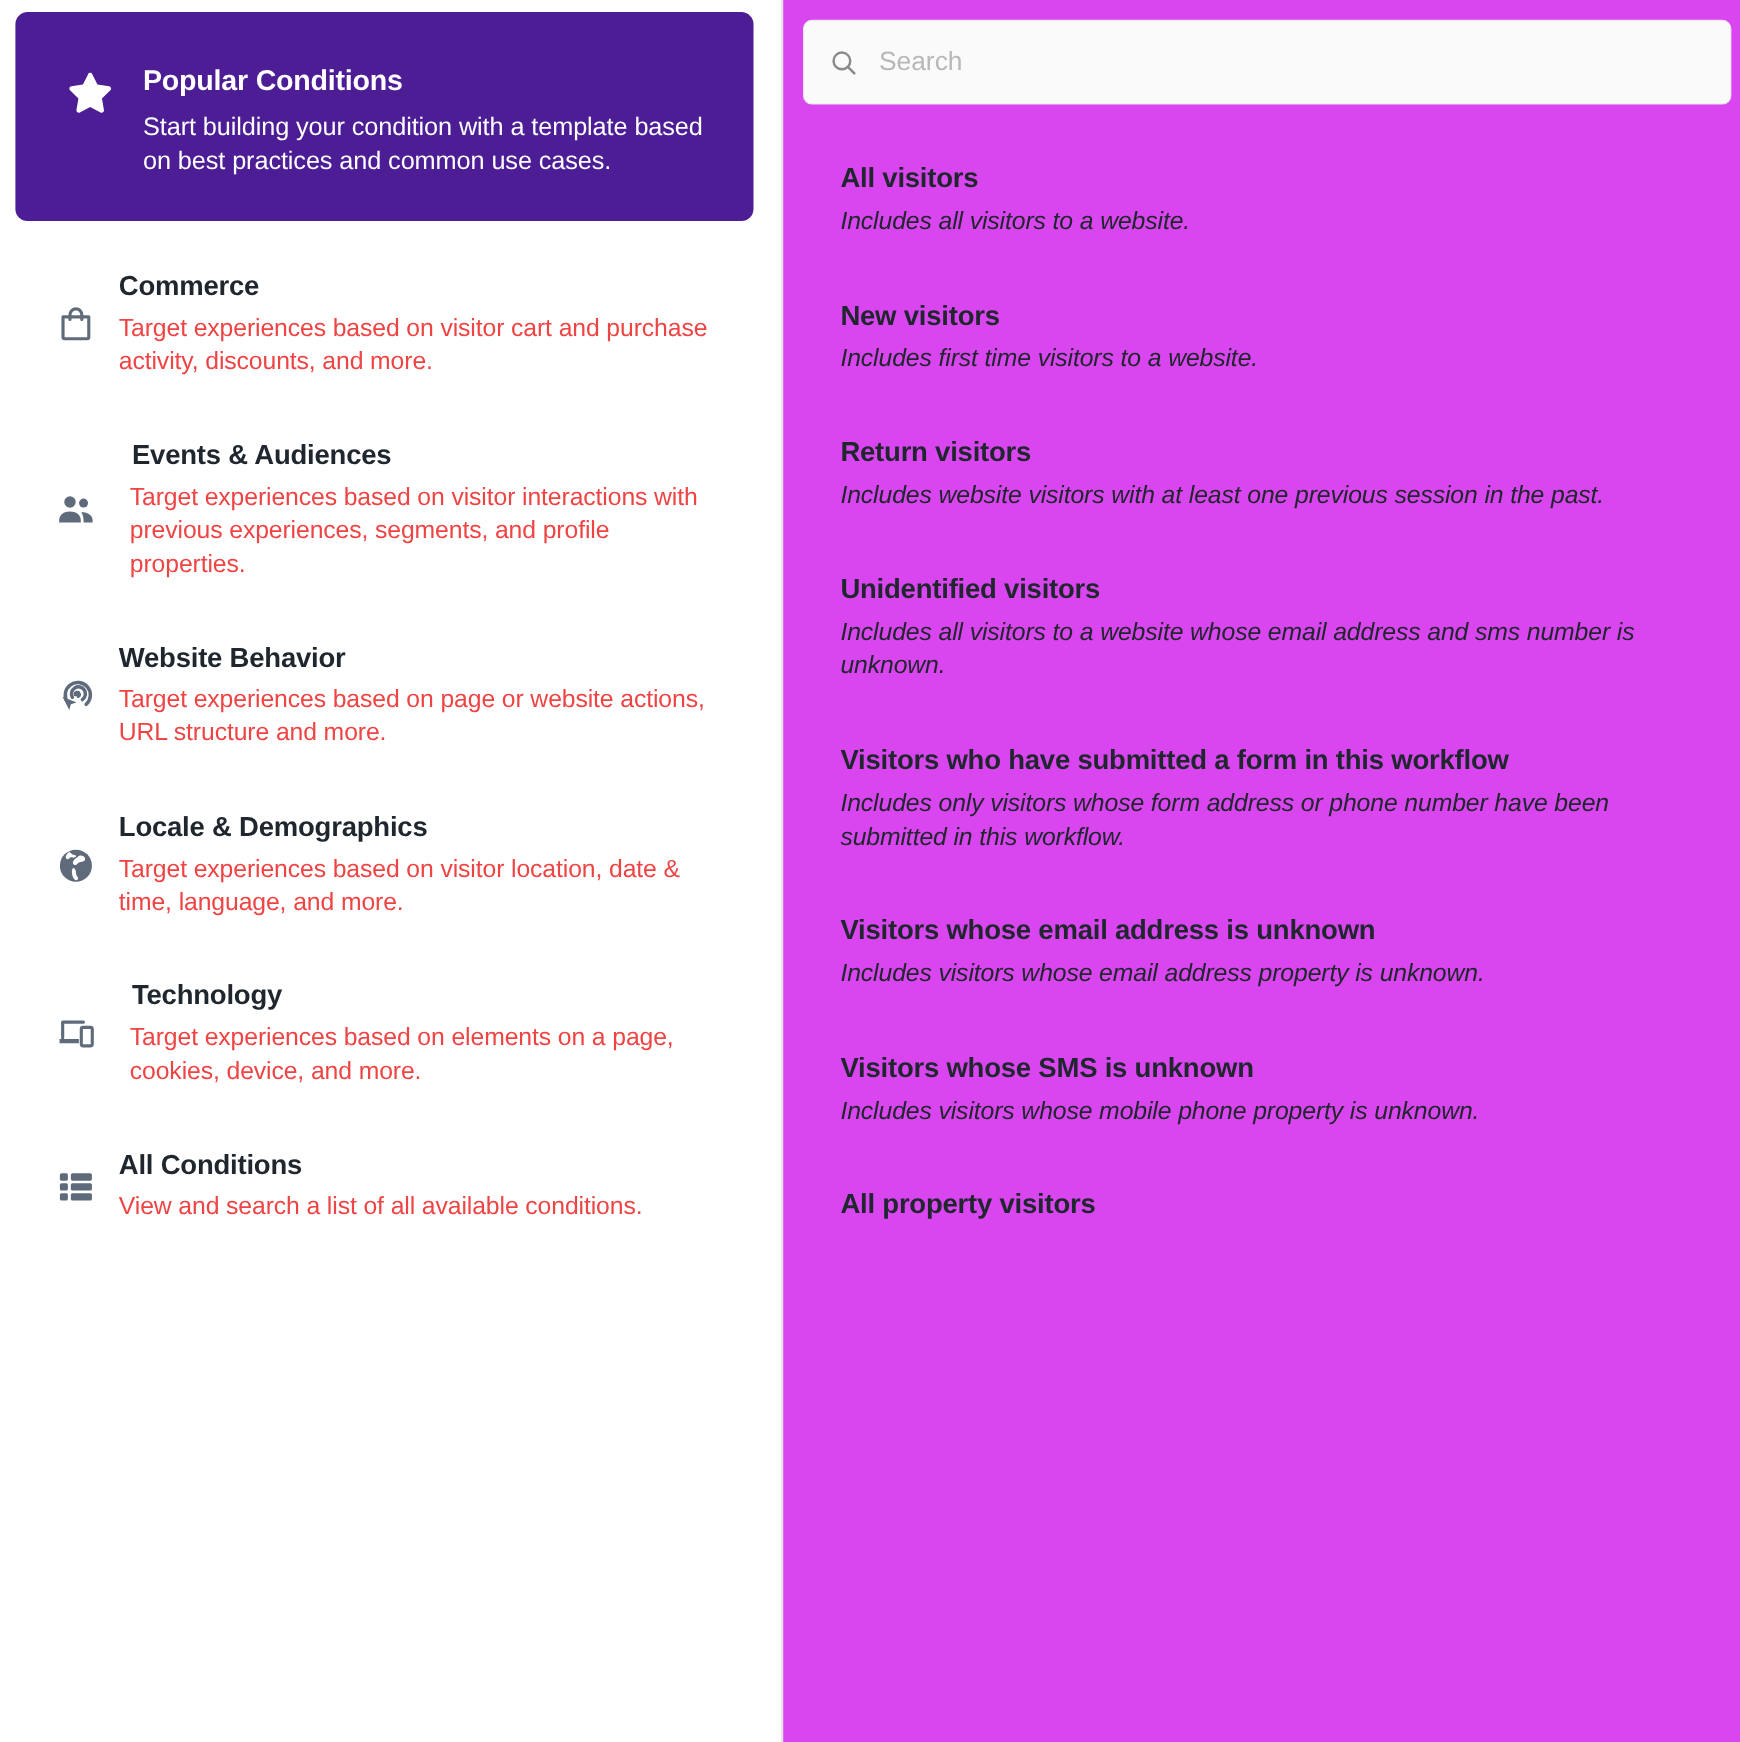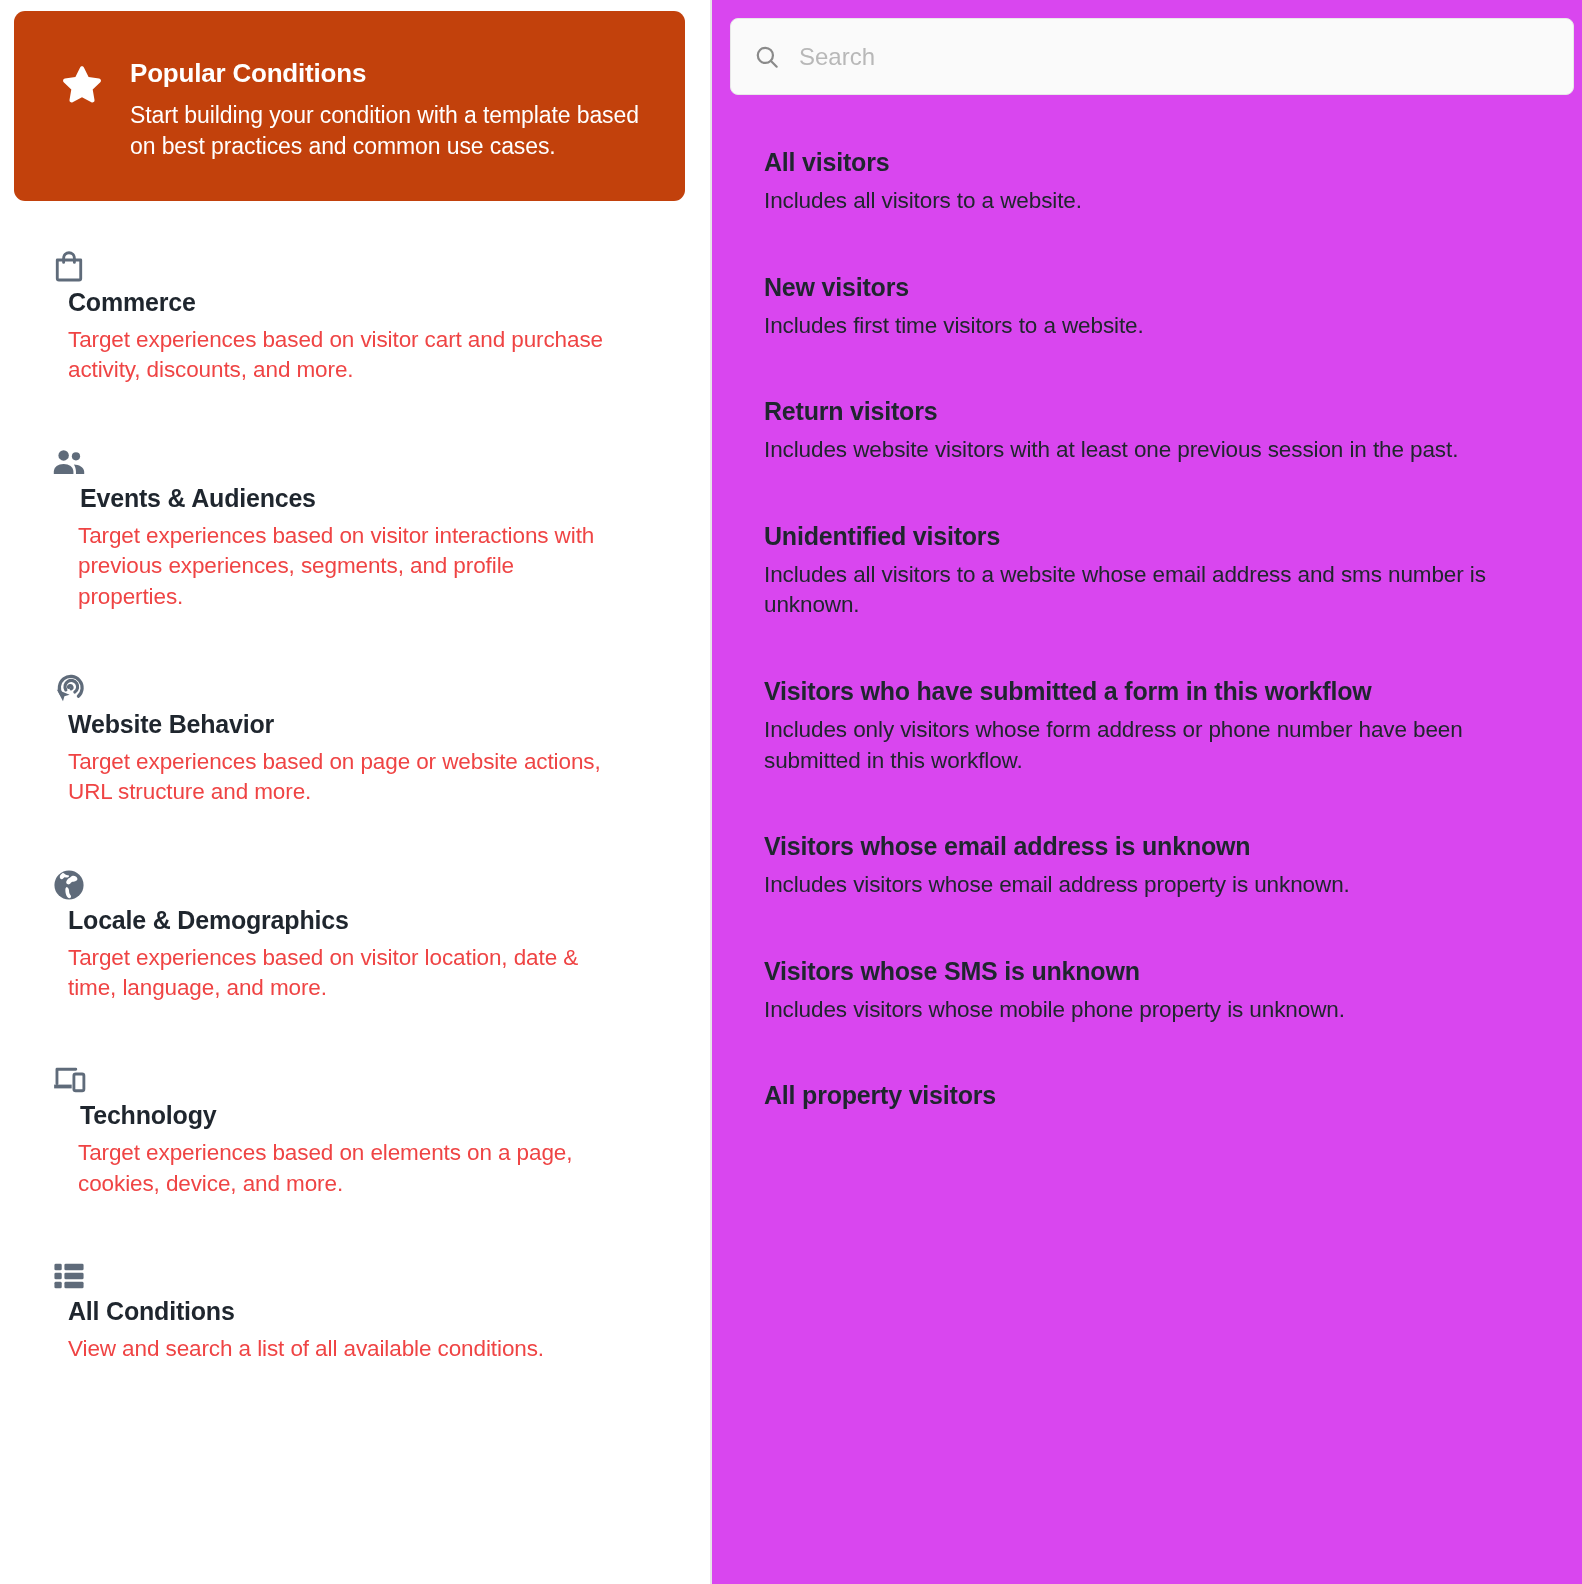--- a/index.html
+++ b/index.html
@@ -28,21 +28,21 @@
     border-right: 2px solid #e6e6e6;
     background: #ffffff;
   }
 
   .featured-card {
     position: absolute;
     left: 14px;
     top: 11px;
     width: 671px;
     height: 190px;
-    background: #c2410c;
+    background: #4c1d95;
     border-radius: 11px;
     display: flex;
     align-items: flex-start;
     padding: 46px 30px 0 44px;
   }
 
   .featured-star {
     width: 48px;
     height: 48px;
     flex: 0 0 48px;
@@ -74,25 +74,24 @@
 
   .cat-list {
     position: absolute;
     left: 0;
     top: 246px;
     width: 712px;
   }
 
   .cat-item {
     display: flex;
-    align-items: flex-start;
+    align-items: center;
     padding: 0 40px 0 50px;
     margin-bottom: 56px;
     cursor: pointer;
-    flex-direction: column;
   }
 
   .cat-icon {
     flex: 0 0 40px;
     width: 40px;
     height: 40px;
     margin-top: 2px;
     color: #5f6b7a;
   }
   .cat-icon svg { display: block; width: 38px; height: 38px; }
@@ -181,20 +180,21 @@
     letter-spacing: -0.2px;
   }
 
   .cond-desc {
     font-size: 22.5px;
     color: #20262d;
     line-height: 1.36;
     margin-top: 10px;
     max-width: 770px;
     letter-spacing: -0.1px;
+    font-style: italic;
   }
 </style>
 </head>
 <body>
 
 <div class="screen">
 
   <div class="left-panel">
 
     <div class="featured-card">

